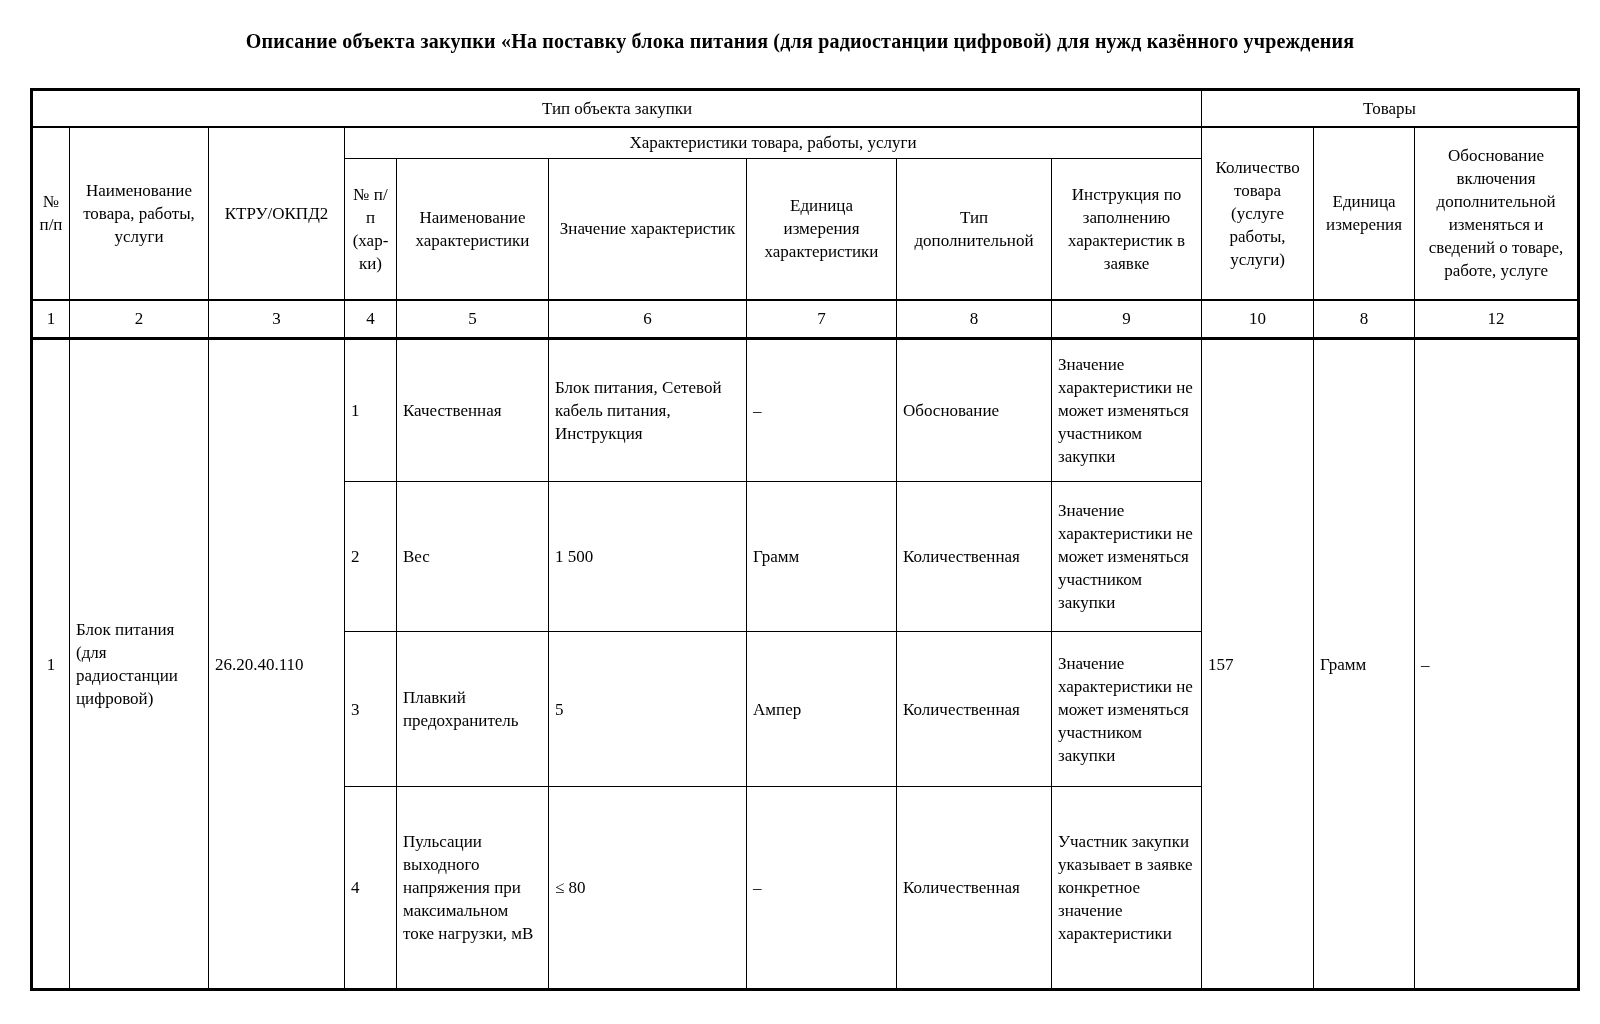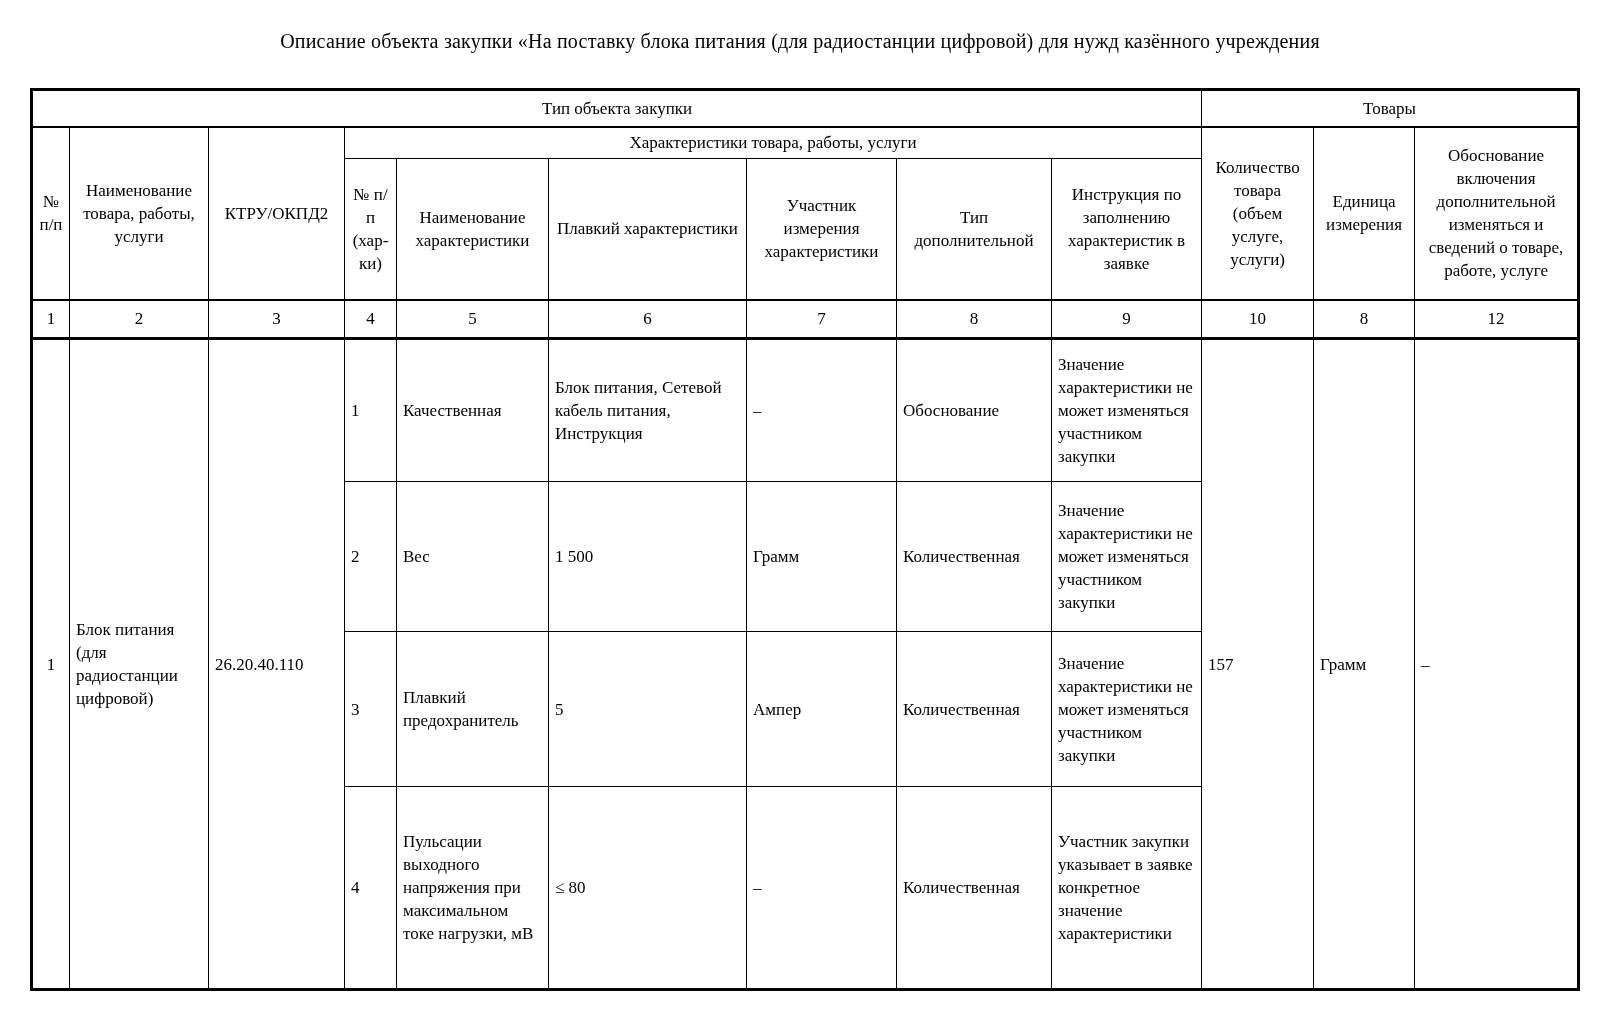--- a/index.html
+++ b/index.html
@@ -11,21 +11,21 @@
     font-family: "Liberation Serif", serif;
     color: #000;
     position: relative;
   }
   .doc-title {
     position: absolute;
     top: 30px;
     left: 0;
     width: 1600px;
     text-align: center;
-    font-weight: normal;
+    font-weight: bold;
     font-size: 20px;
     letter-spacing: 0.2px;
   }
   table.proc {
     position: absolute;
     left: 30px;
     top: 88px;
     width: 1547px;
     border-collapse: collapse;
     table-layout: fixed;
@@ -81,30 +81,30 @@
       <tr class="h-group row-group">
     <td colspan="9" class="c">Тип объекта закупки</td>
     <td colspan="3" class="c bl2">Товары</td>
   </tr>
 
   <tr class="h-head">
     <td rowspan="2" class="c top">№ п/п</td>
     <td rowspan="2" class="c top">Наименование товара, работы, услуги</td>
     <td rowspan="2" class="c top">КТРУ/ОКПД2</td>
     <td colspan="6" class="c charband">Характеристики товара, работы, услуги</td>
-    <td rowspan="2" class="c top bl2">Количество товара (объем услуге, услуги)</td>
+    <td rowspan="2" class="c top bl2">Количество товара (услуге работы, услуги)</td>
     <td rowspan="2" class="c top">Единица измерения</td>
     <td rowspan="2" class="c top">Обоснование включения дополнительной изменяться и сведений о товаре, работе, услуге</td>
   </tr>
 
   <tr class="h-sub">
     <td class="c">№ п/п (хар-ки)</td>
     <td class="c">Наименование характеристики</td>
-    <td class="c">Плавкий характеристики</td>
-    <td class="c">Участник измерения характеристики</td>
+    <td class="c">Значение характеристик</td>
+    <td class="c">Единица измерения характеристики</td>
     <td class="c">Тип дополнительной</td>
     <td class="c">Инструкция по заполнению характеристик в заявке</td>
   </tr>
 
   <tr class="h-nums row-nums">
     <td class="c">1</td>
     <td class="c">2</td>
     <td class="c">3</td>
     <td class="c">4</td>
     <td class="c">5</td>

